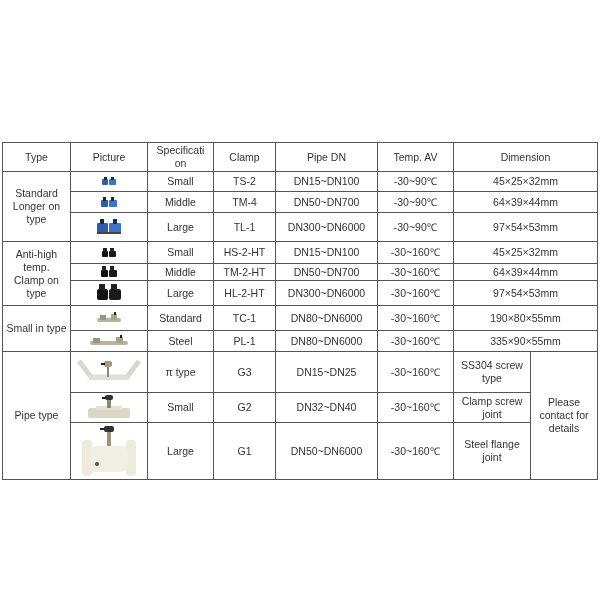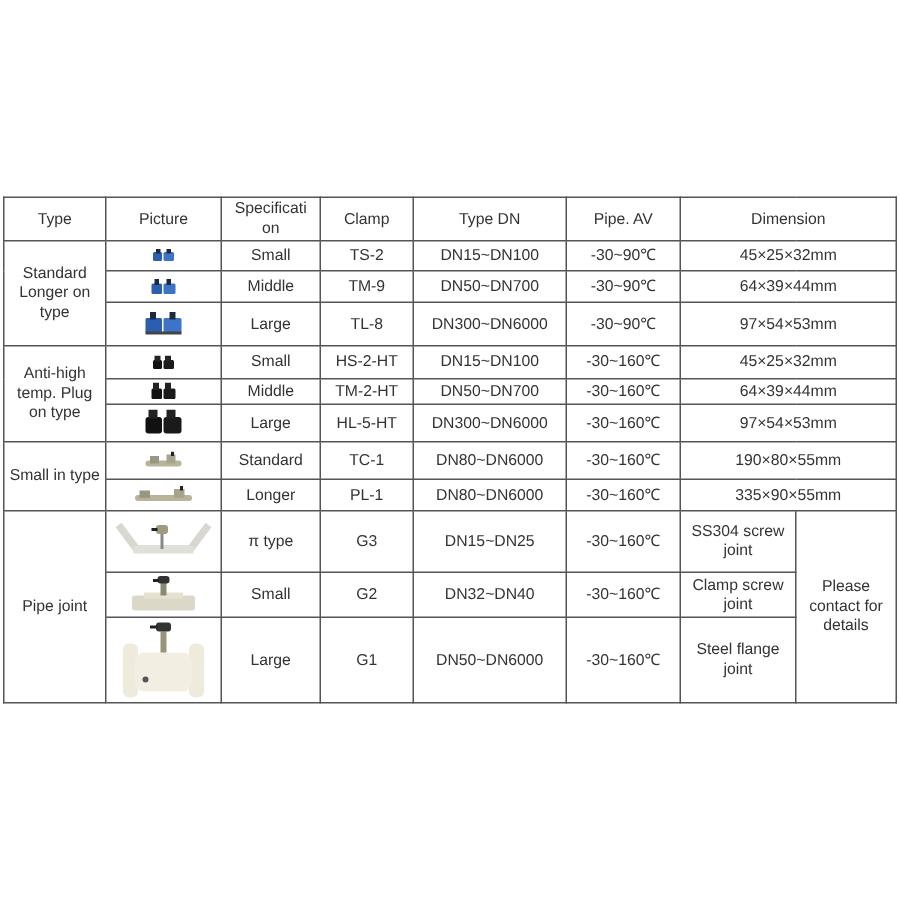--- a/index.html
+++ b/index.html
@@ -1,18 +1,18 @@
 <!DOCTYPE html>
 <html><head>
 <meta charset="utf-8">
 <style>
   html, body { margin:0; padding:0; background:#ffffff; }
   body { width:600px; height:600px; position:relative; overflow:hidden;
          font-family:"Liberation Sans", sans-serif; color:#333333; }
-  table.spec { position:absolute; left:2px; top:131px; border-collapse:collapse;
+  table.spec { position:absolute; left:2px; top:142px; border-collapse:collapse;
                table-layout:fixed; font-size:10.5px; }
   table.spec td, table.spec th { border:1px solid #555555; text-align:center; vertical-align:middle;
                padding:0 2px; font-weight:normal; line-height:13px; color:#333333; }
   .pic { display:flex; align-items:center; justify-content:center; }
 </style>
 </head>
 <body>
 
 <table class="spec">
   <colgroup>
@@ -24,22 +24,22 @@
       <col style="width:76px">
       <col style="width:77px">
       <col style="width:67px">
   </colgroup>
   <tbody>
       <tr style="height:29px">
     <th>Type</th>
     <th>Picture</th>
     <th><span>Specificati</span><br><span>on</span></th>
     <th>Clamp</th>
-    <th>Type DN</th>
-    <th>Pipe. AV</th>
+    <th>Pipe DN</th>
+    <th>Temp. AV</th>
     <th colspan="2">Dimension</th>
   </tr>
 
   <tr style="height:20px">
     <td rowspan="3"><span style="display:inline-block;width:52px">Standard Longer on type</span></td>
     <td>
           <div class="pic">
             <svg width="16" height="9">
               <rect x="1" y="2" width="6" height="6" rx="1" fill="#2a5fb0"></rect>
               <rect x="8" y="2" width="7" height="6" rx="1" fill="#3d74c7"></rect>
@@ -59,46 +59,46 @@
           <div class="pic">
             <svg width="18" height="11">
               <rect x="1" y="3" width="7" height="7" rx="1" fill="#2a5fb0"></rect>
               <rect x="9" y="3" width="8" height="7" rx="1" fill="#3d74c7"></rect>
               <rect x="3" y="0" width="3" height="4" fill="#1c2a40"></rect>
               <rect x="11" y="0" width="3" height="4" fill="#1c2a40"></rect>
             </svg>
           </div>
         </td>
     <td>Middle</td>
-    <td>TM-9</td>
+    <td>TM-4</td>
     <td>DN50~DN700</td>
     <td>-30~90℃</td>
     <td colspan="2">64×39×44mm</td>
   </tr>
   <tr style="height:29px">
     <td>
           <div class="pic">
             <svg width="26" height="16">
               <rect x="1" y="4" width="11" height="10" rx="1" fill="#2a5fb0"></rect>
               <rect x="13" y="4" width="12" height="10" rx="1" fill="#3d74c7"></rect>
               <rect x="4" y="0" width="4" height="5" fill="#1c2a40"></rect>
               <rect x="17" y="0" width="4" height="5" fill="#1c2a40"></rect>
               <rect x="1" y="13" width="24" height="2" fill="#444"></rect>
             </svg>
           </div>
         </td>
     <td>Large</td>
-    <td>TL-8</td>
+    <td>TL-1</td>
     <td>DN300~DN6000</td>
     <td>-30~90℃</td>
     <td colspan="2">97×54×53mm</td>
   </tr>
 
   <tr style="height:22px">
-    <td rowspan="3"><span style="display:inline-block;width:56px">Anti-high temp. Plug on type</span></td>
+    <td rowspan="3"><span style="display:inline-block;width:56px">Anti-high temp. Clamp on type</span></td>
     <td>
           <div class="pic">
             <svg width="16" height="10">
               <rect x="1" y="3" width="6" height="6" rx="1" fill="#111"></rect>
               <rect x="8" y="3" width="7" height="6" rx="1" fill="#1a1a1a"></rect>
               <rect x="2" y="0" width="4" height="4" fill="#222"></rect>
               <rect x="9" y="0" width="4" height="4" fill="#222"></rect>
             </svg>
           </div>
         </td>
@@ -130,21 +130,21 @@
           <div class="pic">
             <svg width="26" height="18">
               <rect x="1" y="5" width="11" height="11" rx="2" fill="#111"></rect>
               <rect x="13" y="5" width="12" height="11" rx="2" fill="#1a1a1a"></rect>
               <rect x="3" y="0" width="6" height="6" fill="#222"></rect>
               <rect x="15" y="0" width="6" height="6" fill="#222"></rect>
             </svg>
           </div>
         </td>
     <td>Large</td>
-    <td>HL-5-HT</td>
+    <td>HL-2-HT</td>
     <td>DN300~DN6000</td>
     <td>-30~160℃</td>
     <td colspan="2">97×54×53mm</td>
   </tr>
 
   <tr style="height:25px">
     <td rowspan="2">Small in type</td>
     <td>
           <div class="pic">
             <svg width="26" height="12">
@@ -165,45 +165,45 @@
     <td>
           <div class="pic">
             <svg width="40" height="12">
               <rect x="1" y="6" width="38" height="4" rx="2" fill="#b7b49a"></rect>
               <rect x="4" y="3" width="7" height="5" fill="#9a9680"></rect>
               <rect x="27" y="2" width="7" height="6" fill="#a8a48c"></rect>
               <rect x="31" y="0" width="2" height="3" fill="#222"></rect>
             </svg>
           </div>
         </td>
-    <td>Longer</td>
+    <td>Steel</td>
     <td>PL-1</td>
     <td>DN80~DN6000</td>
     <td>-30~160℃</td>
     <td colspan="2">335×90×55mm</td>
   </tr>
 
   <tr style="height:41px">
-    <td rowspan="3">Pipe joint</td>
+    <td rowspan="3">Pipe type</td>
     <td>
           <div class="pic">
             <svg width="64" height="30">
               <path d="M2 4 L14 20 L50 20 L62 4" stroke="#d8d8d0" stroke-width="5" fill="none"></path>
               <rect x="12" y="18" width="40" height="5" fill="#e0e0d8"></rect>
               <rect x="30" y="8" width="2" height="12" fill="#888"></rect>
               <rect x="27" y="4" width="8" height="6" rx="2" fill="#a09a80"></rect>
               <rect x="24" y="6" width="4" height="2" fill="#222"></rect>
             </svg>
           </div>
         </td>
     <td>π type</td>
     <td>G3</td>
     <td>DN15~DN25</td>
     <td>-30~160℃</td>
-    <td>SS304 screw joint</td>
+    <td>SS304 screw type</td>
     <td rowspan="3"><span style="display:inline-block;width:52px">Please contact for details</span></td>
   </tr>
   <tr style="height:30px">
     <td>
           <div class="pic">
             <svg width="46" height="28">
               <rect x="2" y="14" width="42" height="10" rx="2" fill="#dcd8c8"></rect>
               <rect x="10" y="12" width="26" height="4" fill="#e6e2d2"></rect>
               <rect x="21" y="4" width="4" height="10" fill="#8a8a70"></rect>
               <rect x="19" y="1" width="8" height="5" rx="2" fill="#333"></rect>

